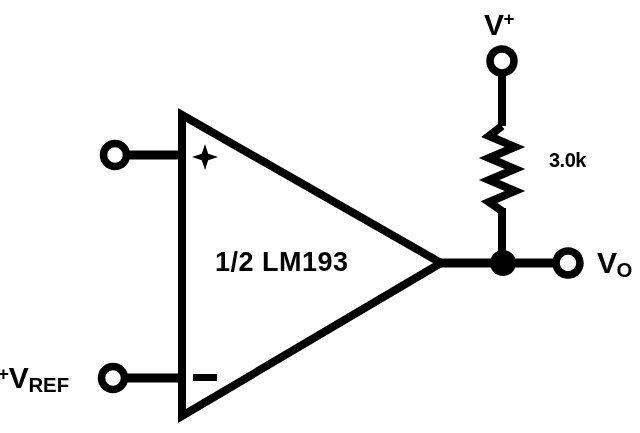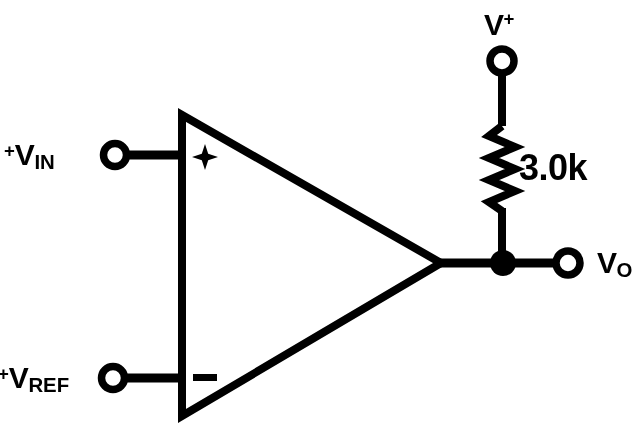--- a/index.html
+++ b/index.html
@@ -54,21 +54,21 @@
     font-size: 0.62em;
     vertical-align: baseline;
     position: relative;
     top: -0.42em;
     letter-spacing: 0px;
   }
   #label-vin      { left: 4px;   top: 140px; font-size: 30px; }
   #label-vref     { left: -2px;  top: 363px; font-size: 30px; }
   #label-vplus    { left: 484px; top: 10px;  font-size: 30px; }
   #label-vout     { left: 597px; top: 248px; font-size: 30px; text-align: center; }
-  #label-res      { left: 519px; top: 150px; font-size: 36px; }
+  #label-res      { left: 549px; top: 150px; font-size: 20px; }
   #label-device   { left: 215px; top: 249px; font-size: 27px; letter-spacing: 0.5px; }
 </style>
 </head>
 <body>
 
 <div id="figure">
 
   <svg id="schematic" viewBox="0 0 640 433" xmlns="http://www.w3.org/2000/svg">
 
     <line x1="126" y1="155" x2="185" y2="155" stroke="#000" stroke-width="9" stroke-linecap="butt"></line>
@@ -99,32 +99,30 @@
 
     <circle cx="115" cy="155" r="11.5" fill="#ffffff" stroke="#000" stroke-width="7.5"></circle>
 
     <circle cx="113" cy="378" r="11.5" fill="#ffffff" stroke="#000" stroke-width="7.5"></circle>
 
     <circle cx="502" cy="61" r="12" fill="#ffffff" stroke="#000" stroke-width="7.5"></circle>
 
     <circle cx="568" cy="263" r="12" fill="#ffffff" stroke="#000" stroke-width="7.5"></circle>
   </svg>
 
-  <div class="lbl" id="label-vin">
-    <span class="pre">+</span><span>V</span><span class="sub">IN</span>
-  </div>
 
   <div class="lbl" id="label-vref">
     <span class="pre">+</span><span>V</span><span class="sub">REF</span>
   </div>
 
   <div class="lbl" id="label-vplus">
     <span>V</span><span class="sup">+</span>
   </div>
 
   <div class="lbl" id="label-vout">
     <span>V</span><span class="sub">O</span>
   </div>
 
   <div class="lbl" id="label-res">3.0k</div>
 
+  <div class="lbl" id="label-device">1/2 LM193</div>
 
 </div>
 
 </body></html>

